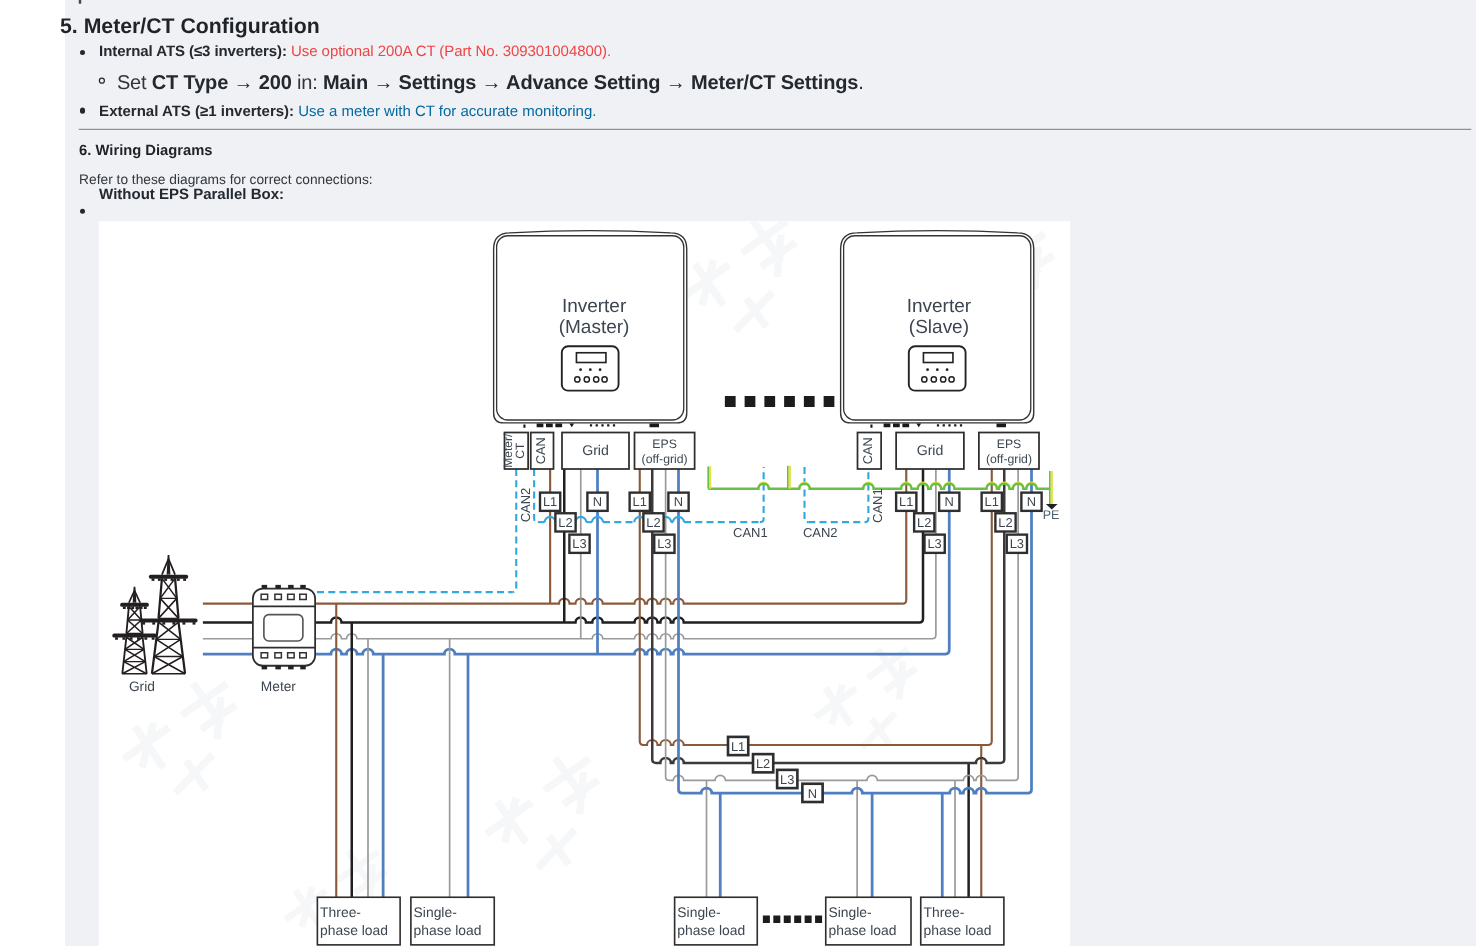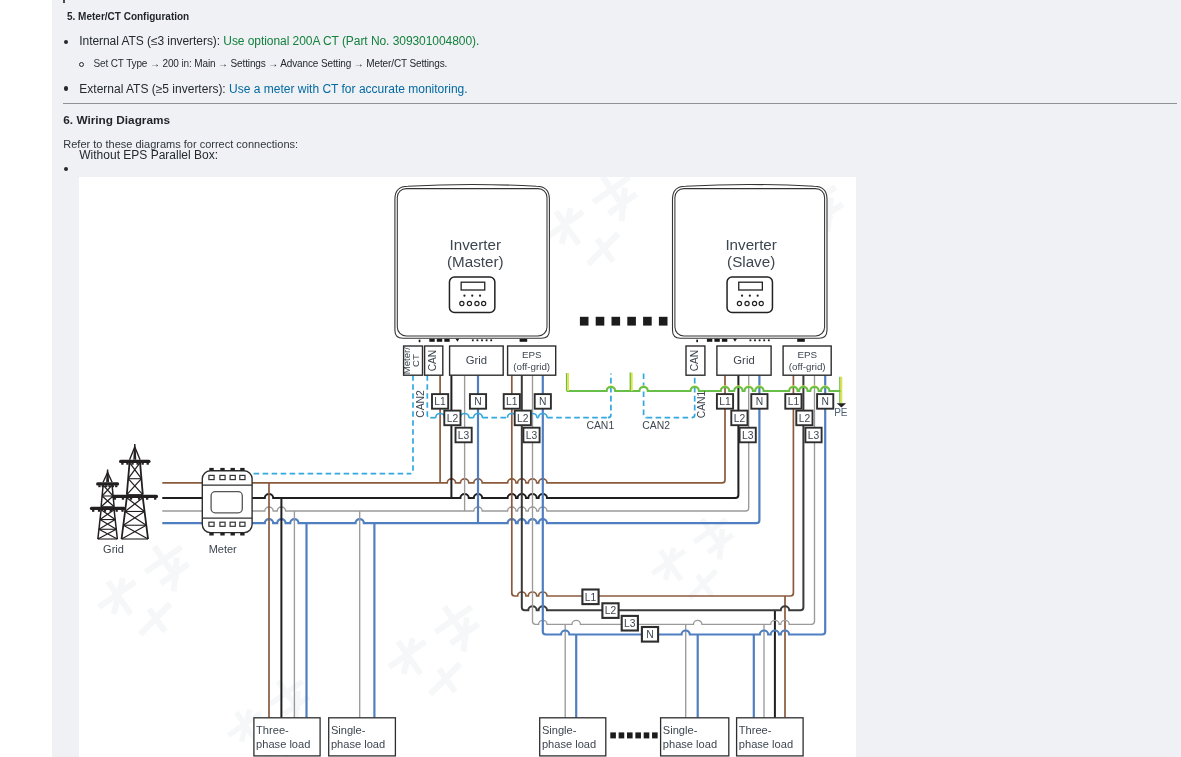--- a/index.html
+++ b/index.html
@@ -1,27 +1,27 @@
 <!DOCTYPE html>
 <html><head><meta charset="utf-8"><style>
 html,body{margin:0;padding:0;width:1181px;height:757px;overflow:hidden;background:#fff;
 font-family:"Liberation Sans",sans-serif;}
-b{font-weight:normal;}
+b{font-weight:bold;}
 </style></head>
 <body>
 <div style="position:absolute;left:52px;top:0;width:1129px;height:757px;background:#eff1f5"></div>
 <div style="position:absolute;left:63px;top:0;width:2px;height:2.5px;background:#4a4a4a"></div>
 <div style="position:absolute;left:79px;top:177px;width:777px;height:580px;background:#fff"></div>
-<div style="position:absolute;left:67px;top:10.9px;font-size:10px;font-weight:bold;color:#1f2328;letter-spacing:0;white-space:nowrap">5. Meter/CT Configuration</div>
+<div style="position:absolute;left:48px;top:10.9px;font-size:17px;font-weight:bold;color:#1f2328;letter-spacing:0;white-space:nowrap">5. Meter/CT Configuration</div>
 <div style="position:absolute;left:63.89999999999999px;top:39.599999999999994px;width:4.4px;height:4.4px;border-radius:50%;background:#24292f"></div>
-<div style="position:absolute;left:79.3px;top:34.0px;font-size:12px;font-weight:normal;color:#24292f;letter-spacing:-0.06px;white-space:nowrap"><b>Internal ATS (≤3 inverters):</b> <span style="color:#15803d">Use optional 200A CT (Part No. 309301004800).</span></div>
+<div style="position:absolute;left:79.3px;top:34.0px;font-size:12px;font-weight:normal;color:#24292f;letter-spacing:-0.06px;white-space:nowrap"><b>Internal ATS (≤3 inverters):</b> <span style="color:#ef4444">Use optional 200A CT (Part No. 309301004800).</span></div>
 <div style="position:absolute;left:78.8px;top:61.7px;width:5px;height:5px;border-radius:50%;border:1.4px solid #24292f;box-sizing:border-box"></div>
-<div style="position:absolute;left:93.5px;top:58.0px;font-size:10px;font-weight:normal;color:#24292f;letter-spacing:-0.13px;white-space:nowrap"><span style="color:#30363c">Set</span> <b>CT Type → 200</b> <span style="color:#30363c">in:</span> <b>Main → Settings → Advance Setting → Meter/CT Settings</b>.</div>
+<div style="position:absolute;left:93.5px;top:58.0px;font-size:16px;font-weight:normal;color:#24292f;letter-spacing:-0.13px;white-space:nowrap"><span style="color:#30363c">Set</span> <b>CT Type → 200</b> <span style="color:#30363c">in:</span> <b>Main → Settings → Advance Setting → Meter/CT Settings</b>.</div>
 <div style="position:absolute;left:63.89999999999999px;top:86.2px;width:4.4px;height:4.4px;border-radius:50%;background:#24292f"></div>
-<div style="position:absolute;left:79.3px;top:82.0px;font-size:12px;font-weight:normal;color:#24292f;letter-spacing:0;white-space:nowrap"><b>External ATS (≥5 inverters):</b> <span style="color:#0369a1">Use a meter with CT for accurate monitoring.</span></div>
+<div style="position:absolute;left:79.3px;top:82.0px;font-size:12px;font-weight:normal;color:#24292f;letter-spacing:0;white-space:nowrap"><b>External ATS (≥1 inverters):</b> <span style="color:#0369a1">Use a meter with CT for accurate monitoring.</span></div>
 <div style="position:absolute;left:63px;top:103.2px;width:1114px;height:1.2px;background:#8e9296"></div>
 <div style="position:absolute;left:63.3px;top:113px;font-size:11.8px;font-weight:bold;color:#1f2328;letter-spacing:0;white-space:nowrap">6. Wiring Diagrams</div>
 <div style="position:absolute;left:63.3px;top:138.0px;font-size:11px;font-weight:normal;color:#24292f;letter-spacing:0;white-space:nowrap"><span style="color:#30363c">Refer to these diagrams for correct connections:</span></div>
 <div style="position:absolute;left:63.89999999999999px;top:166.8px;width:4.4px;height:4.4px;border-radius:50%;background:#24292f"></div>
 <div style="position:absolute;left:79.3px;top:148px;font-size:12px;font-weight:normal;color:#24292f;letter-spacing:0;white-space:nowrap"><b>Without EPS Parallel Box:</b></div>
 <svg width="777" height="580" viewBox="79 177 777 580" style="position:absolute;left:79px;top:177px" font-family="Liberation Sans, sans-serif">
     <g transform="translate(152 592) rotate(-35) scale(1.0)" stroke="#f6f7f8" fill="none" stroke-width="6">
       <path d="M -52 -18 H -8 M -30 -34 V 6 M -44 -4 L -16 -28"></path>
       <path d="M 6 -20 H 50 M 28 -36 V 4 M 12 -2 L 46 -2 M 18 12 L 40 -14"></path>
       <path d="M -34 28 L 8 20 M -12 12 V 40"></path>

